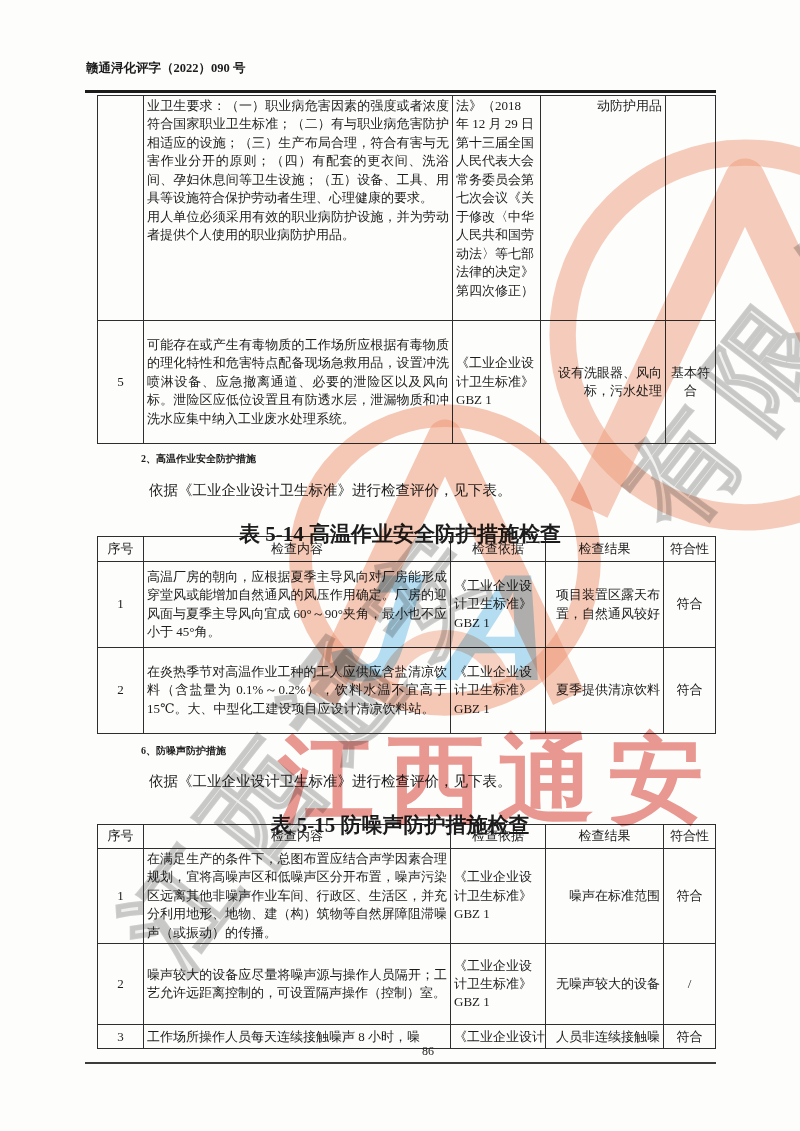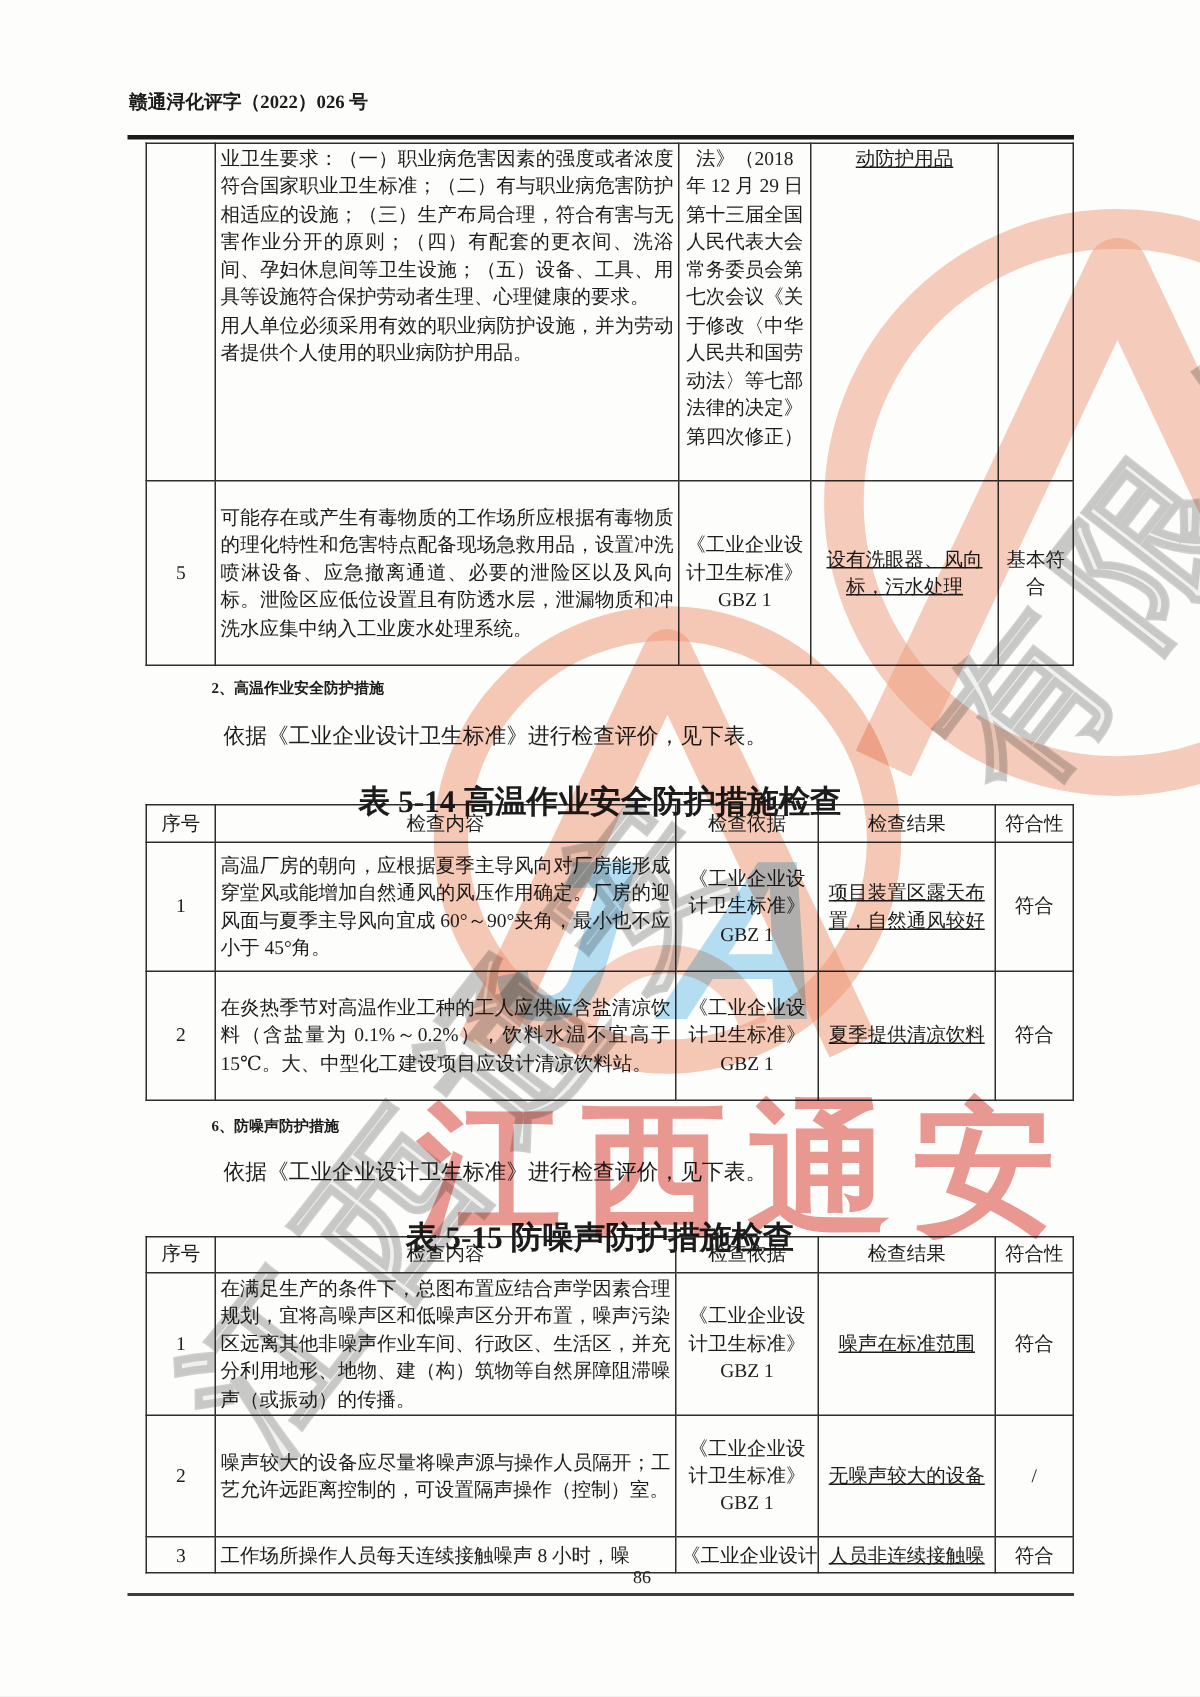--- a/index.html
+++ b/index.html
@@ -14,22 +14,22 @@
        font-size:12.5px;font-weight:bold;letter-spacing:0;}
   .hdr-rule{position:absolute;left:85px;top:90px;width:631px;height:2.5px;background:#1b1b1b;}
   
   table.doc{border-collapse:collapse;table-layout:fixed;position:absolute;left:97px;width:618px;
             font-size:13px;line-height:1.42;background:transparent;padding-left:40px;}
   table.doc td,table.doc th{border:1px solid #2e2e2e;padding:1px 3px;vertical-align:middle;
             font-weight:normal;overflow:hidden;}
   table.doc{border:1.5px solid #2e2e2e;}
   td.c-no{text-align:center;}
   td.c-content{text-align:justify;white-space:pre-line;}
-  td.c-basis{text-align:center;}
-  td.c-result{text-align:center;text-decoration:underline;}
+  td.c-basis{}
+  td.c-result{text-align:right;}
   td.c-conf{text-align:center;margin-top:46px;}
   tr.v-top td{vertical-align:top;}
   table.doc th{text-align:center;}
   
   .sec-h{position:absolute;left:141px;font-size:10px;font-weight:bold;z-index:2;}
   .sec-p{position:absolute;left:149px;font-size:14.5px;z-index:2;}
   .tbl-title{position:absolute;left:85px;width:630px;text-align:center;font-size:21px;font-weight:bold;z-index:2;margin-top:13px;}
   
   .page-num{position:absolute;left:0;top:1044px;width:800px;text-align:center;font-size:12px;z-index:2;margin-left:28px;}
   .ftr-rule{position:absolute;left:85px;top:1062px;width:631px;height:2px;background:#3c3c3c;}
@@ -60,21 +60,21 @@
 <body>
 
 <div class="page">
 
   <div class="wm wm-under wm-gray g-right">有限公司</div>
   <div class="wm wm-under wm-gray g-left">江西通安</div>
 
   <div class="content-layer">
 
     <div class="hdr">
-      <span>赣通浔化评字（2022）026 号</span>
+      <span>赣通浔化评字（2022）090 号</span>
     </div>
     <div class="hdr-rule"></div>
 
     <table class="doc" style="top:95px;">
       <colgroup>
           <col style="width:46px">
           <col style="width:309px">
           <col style="width:88px">
           <col style="width:125px">
           <col style="width:50px">

